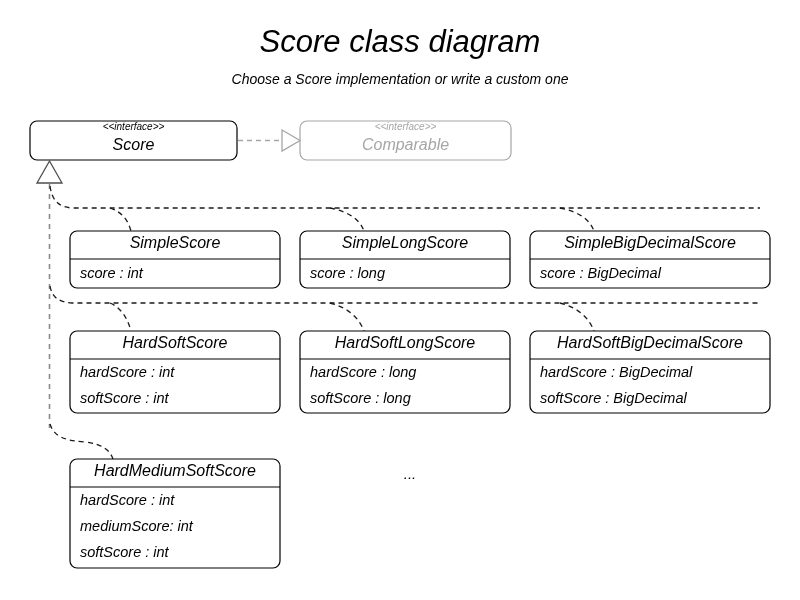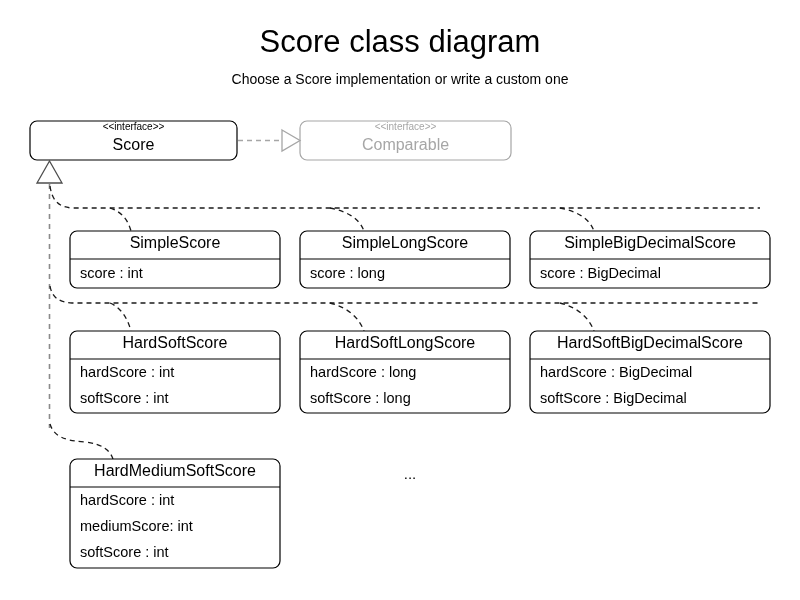--- a/index.html
+++ b/index.html
@@ -14,20 +14,21 @@
     color: #000000;
     overflow: hidden;
     position: relative;
   }
   #diagram-root {
     position: absolute;
     left: 0;
     top: 0;
     width: 800px;
     height: 600px;
+    font-style: italic;
   }
   svg { display: block; }
   .title-text {
     font-family: "Liberation Sans", sans-serif;
     font-size: 31px;
     fill: #000000;
   }
   .subtitle-text {
     font-family: "Liberation Sans", sans-serif;
     font-size: 14px;

